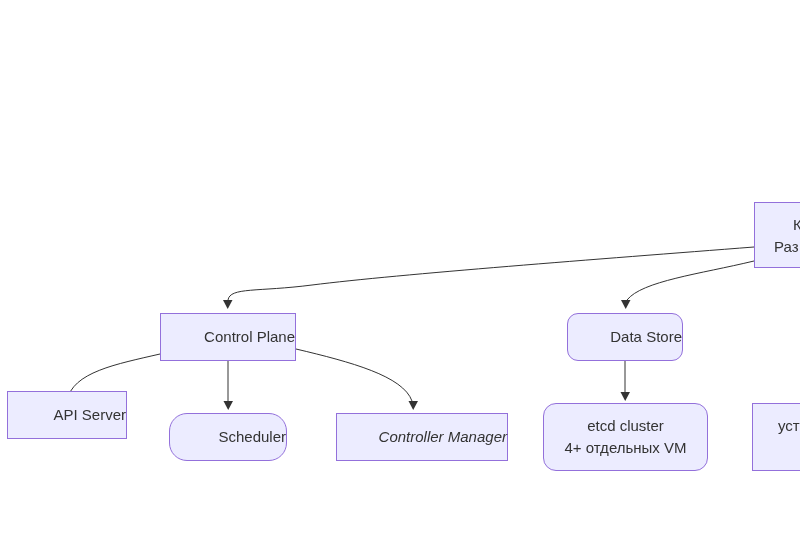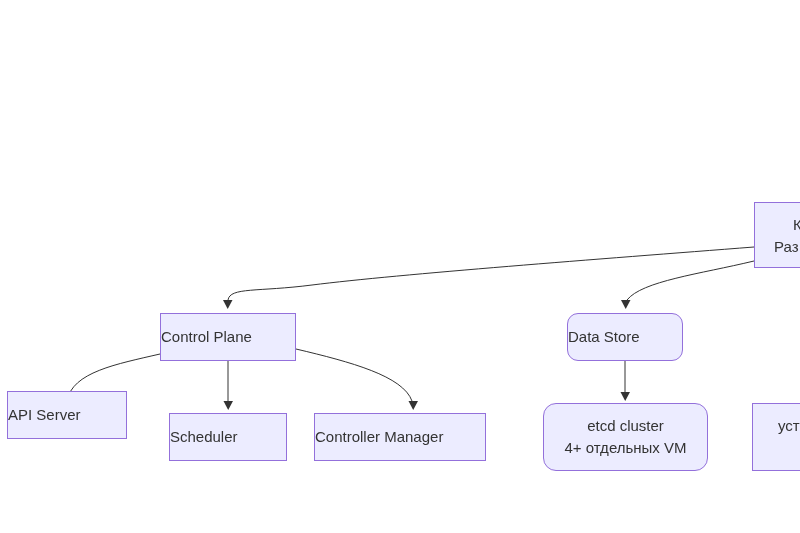--- a/index.html
+++ b/index.html
@@ -17,21 +17,21 @@
     background:#ECECFF;
     border:1px solid #9370DB;
     color:#333333;
     font-size:15px;
     line-height:22px;
     text-align:center;
   }
   .node.single{
     display:flex;
     align-items:center;
-    justify-content:flex-start;
+    justify-content:flex-end;
   }
   .node.multi{
     padding-top:11px;
   }
   .node.multi .line{display:block;}
   .node.clipped{text-align:left;}
   .node.clipped .line{display:block;white-space:nowrap;}
   
   #node-top-right .l1{margin-left:38px;}
   #node-top-right .l2{margin-left:19px;}
@@ -78,25 +78,25 @@
   </div>
 
   <div class="node single" style="left:567px;top:313px;width:116px;height:48px;border-radius:11px;">
     <span>Data Store</span>
   </div>
 
   <div class="node single" style="left:7px;top:391px;width:120px;height:48px;">
     <span>API Server</span>
   </div>
 
-  <div class="node single" style="left:169px;top:413px;width:118px;height:48px;">
+  <div class="node single" style="left:169px;top:413px;width:118px;height:48px;border-radius:18px;">
     <span>Scheduler</span>
   </div>
 
-  <div class="node single" style="left:314px;top:413px;width:172px;height:48px;">
+  <div class="node single" style="left:336px;top:413px;width:172px;height:48px;font-style:italic;">
     <span>Controller Manager</span>
   </div>
 
   <div class="node multi" style="left:543px;top:403px;width:165px;height:68px;border-radius:13px;">
     <span class="line">etcd cluster</span>
     <span class="line">4+ отдельных VM</span>
   </div>
 
   <div class="node multi clipped" id="node-bottom-right" style="left:752px;top:403px;width:160px;height:68px;">
     <span class="line l1"></span>

